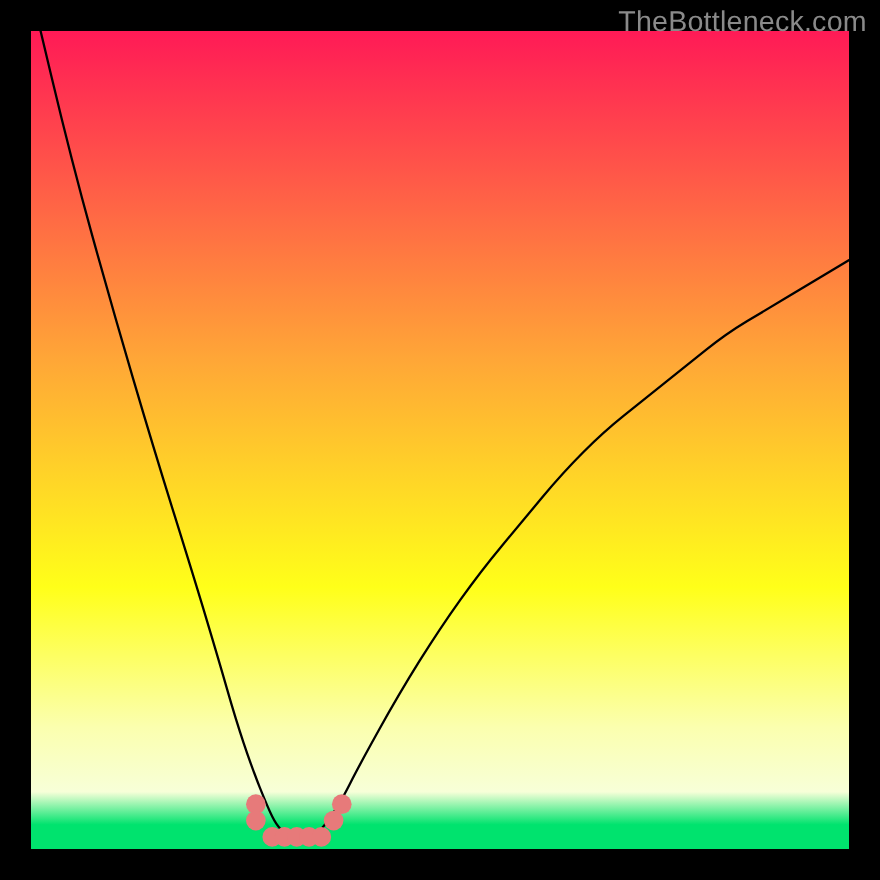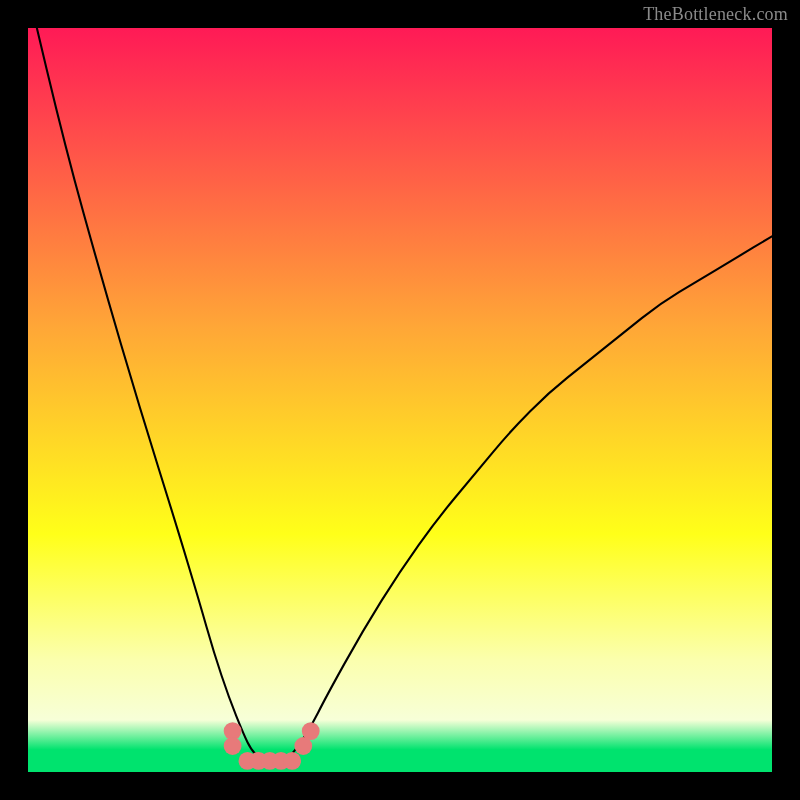--- a/index.html
+++ b/index.html
@@ -35,22 +35,22 @@
   .curve-svg {
     position: absolute;
     inset: 0;
     width: 100%;
     height: 100%;
   }
   .watermark {
     position: absolute;
     top: 4px;
     right: 12px;
-    font-family: Liberation Serif, serif;
-    font-size: 18px;
+    font-family: Liberation Sans, sans-serif;
+    font-size: 26px;
     color: #8a8a8a;
     font-weight: 500;
     letter-spacing: 0.2px;
   }
 </style>
 </head>
 <body>
 
 <div class="frame">
   <div class="plot-area">

